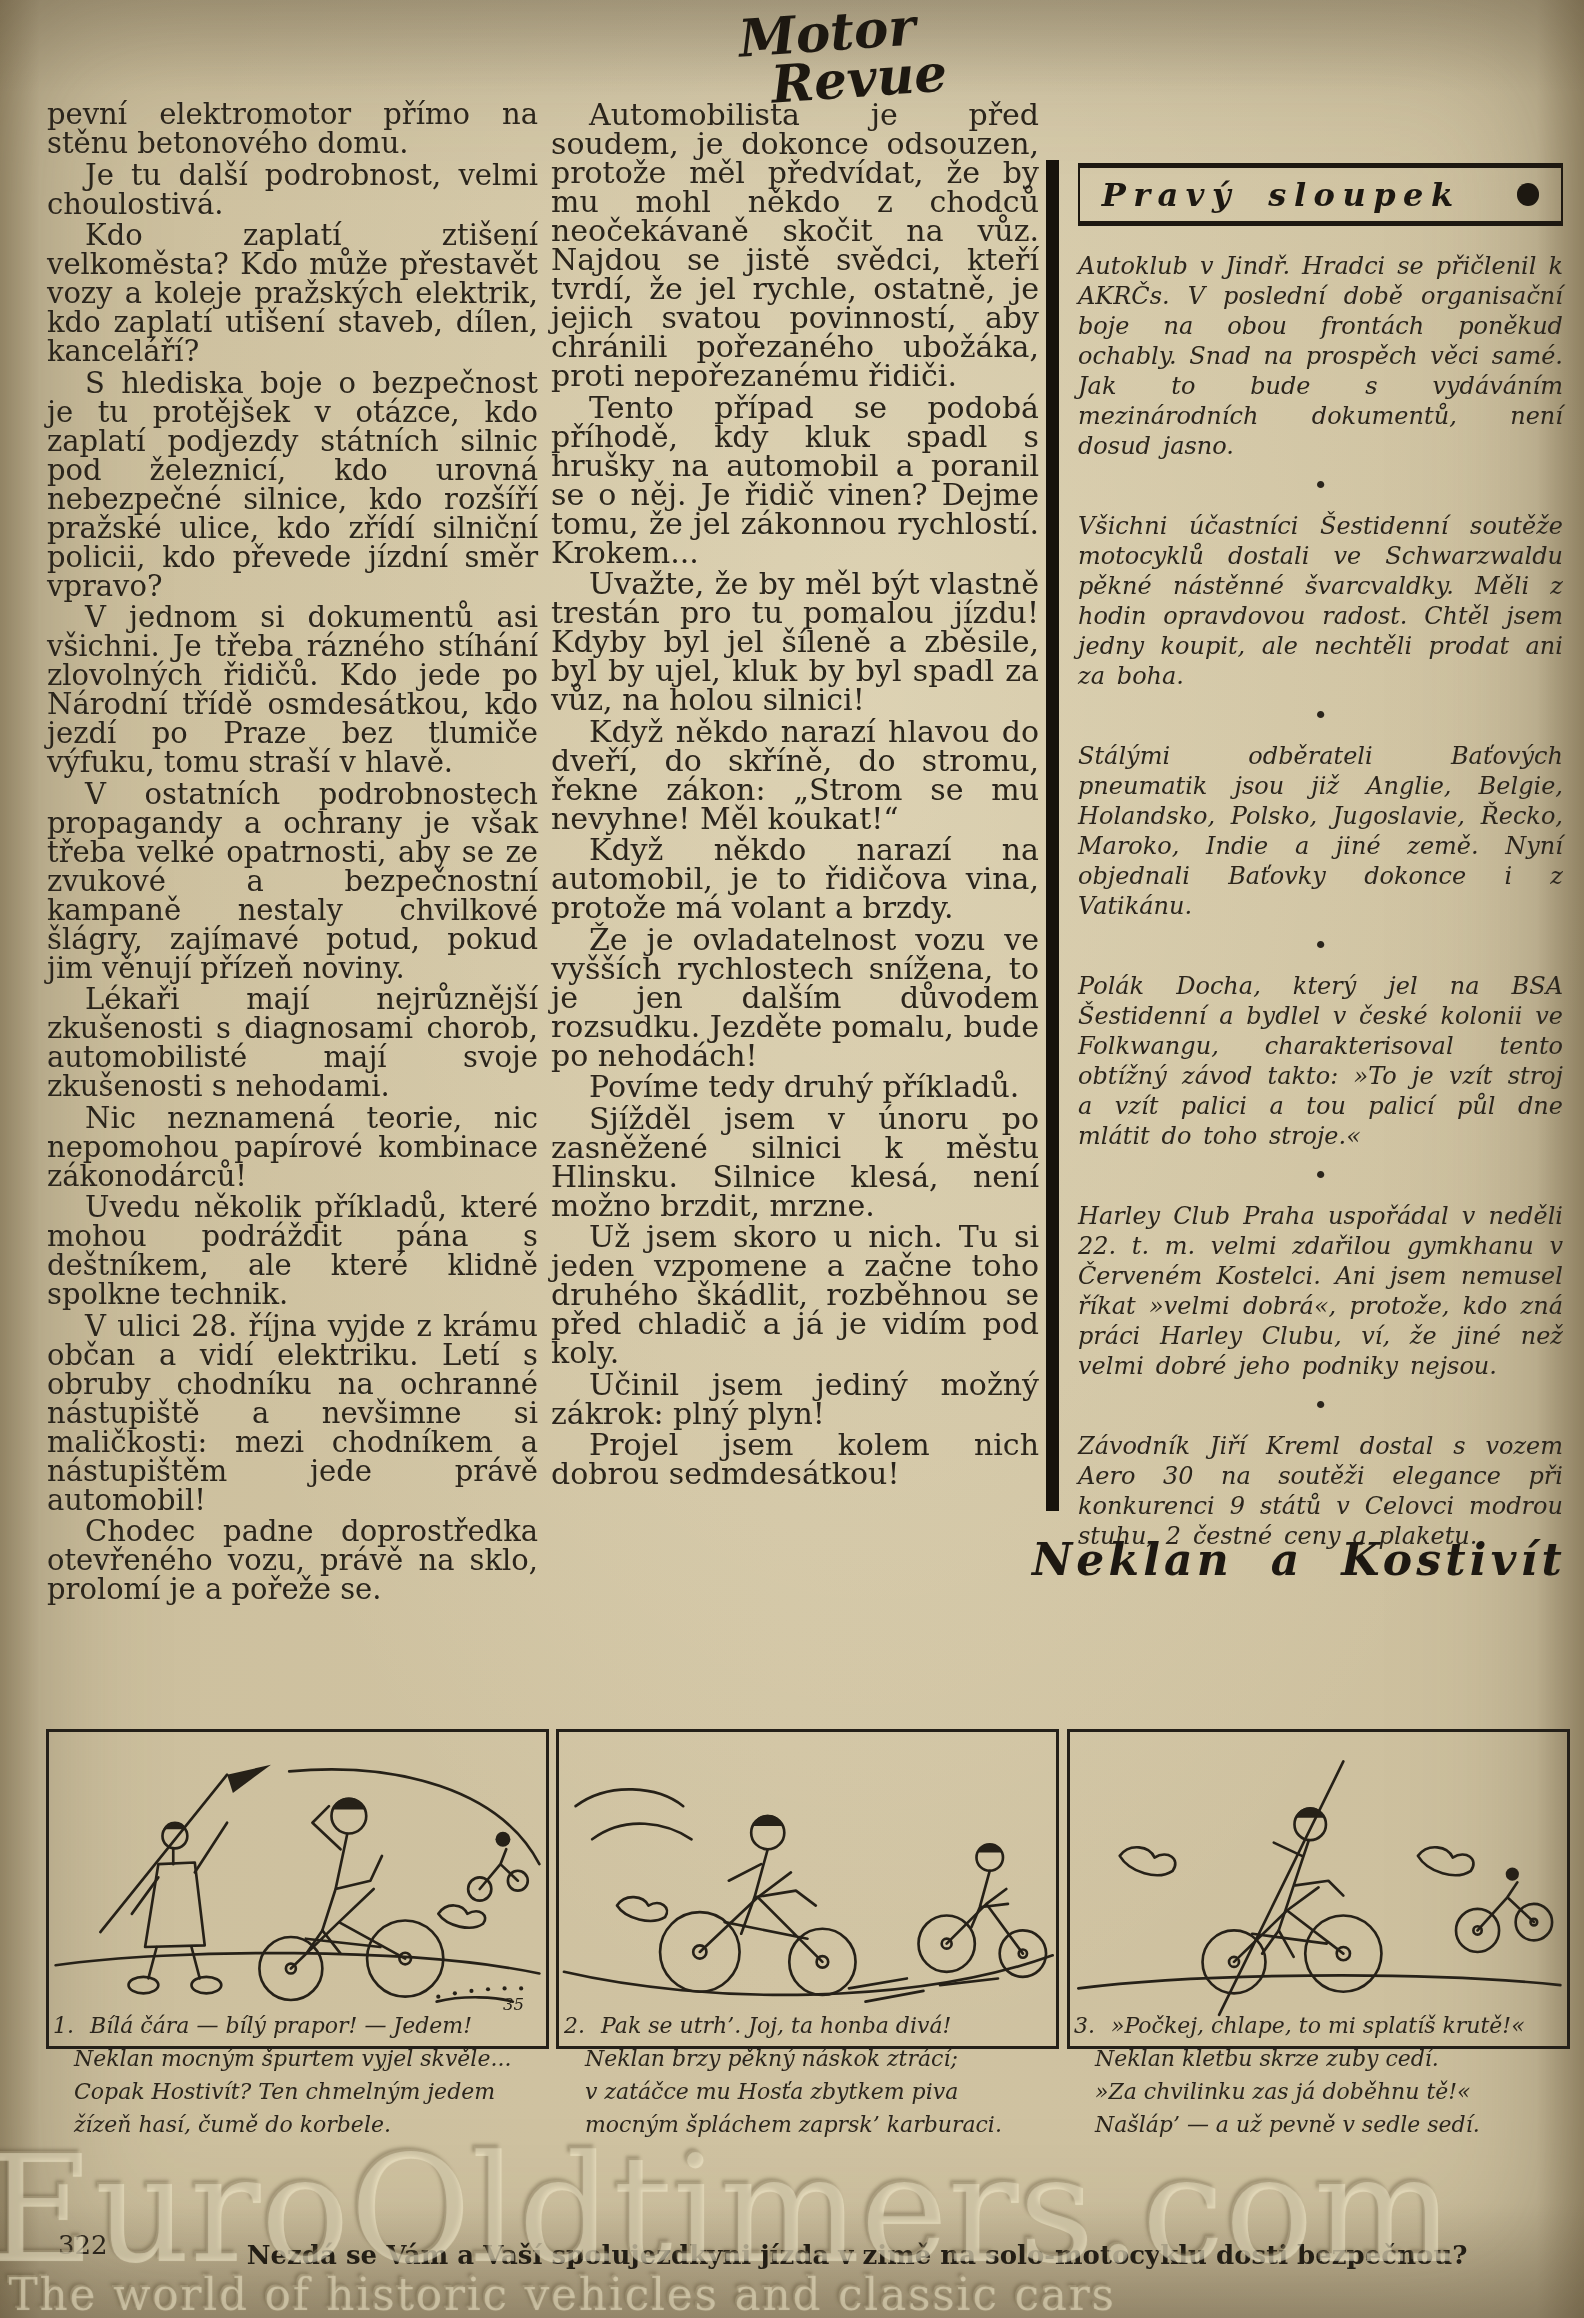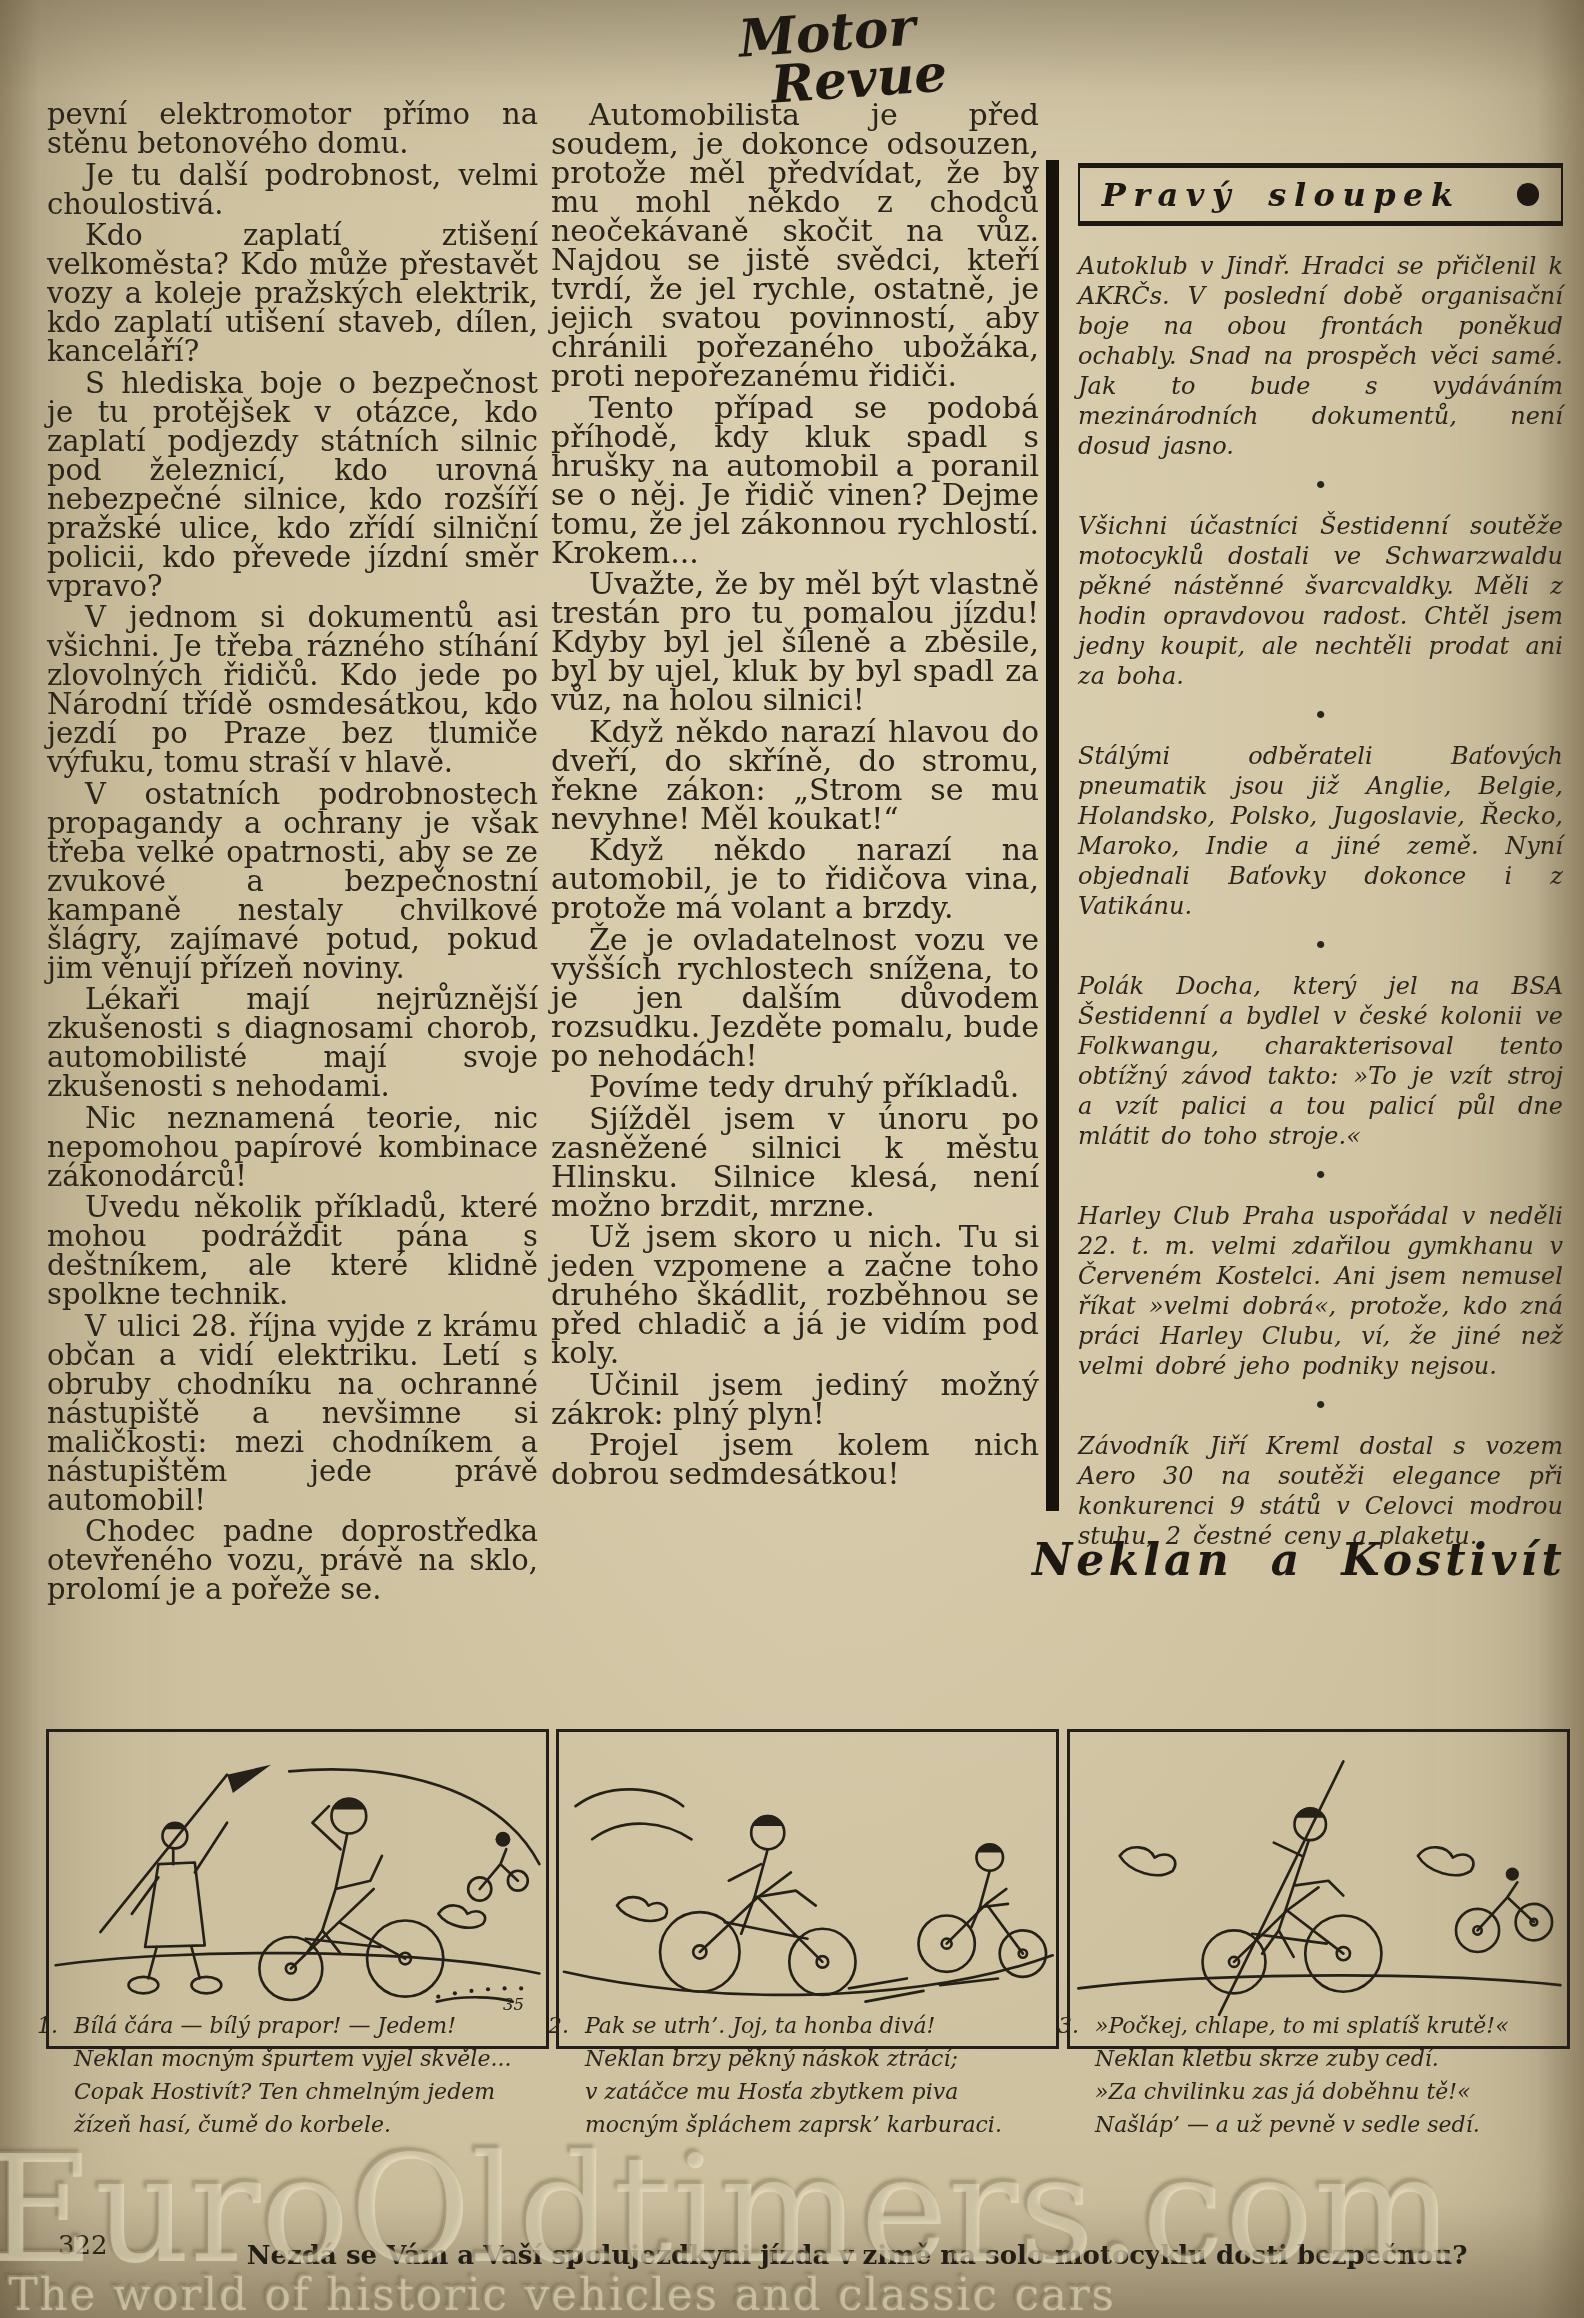--- a/index.html
+++ b/index.html
@@ -74,21 +74,21 @@
   .panel .fill { fill:#262118; stroke:none; }
   .panel text { font-family:"DejaVu Serif", serif; font-style:italic; fill:#262118; }
   .caption {
     position:absolute; top:2009px; width:506px;
     font-style:italic; font-size:22px; line-height:33px;
     color:#2b251c;
   }
   #caption-1 { left:37px; } #caption-2 { left:548px; } #caption-3 { left:1058px; }
   .caption .cnum { display:inline-block; width:37px; font-style:italic; }
   .caption .cline { margin-left:37px; }
-  .caption .cline.first { margin-left:0; }
+  .caption .cline.first { margin-left:16px; }
   
   #page-number { position:absolute; left:23px; top:2230px; font-size:26px;padding-left:35px; }
   #footer-q {
     position:absolute; left:142px; right:11.7px; top:2240px;
     text-align:center; font-weight:bold; font-size:26px;
     color:#231e15;
   }
   
   .wm {
     position:absolute; pointer-events:none; white-space:nowrap;

